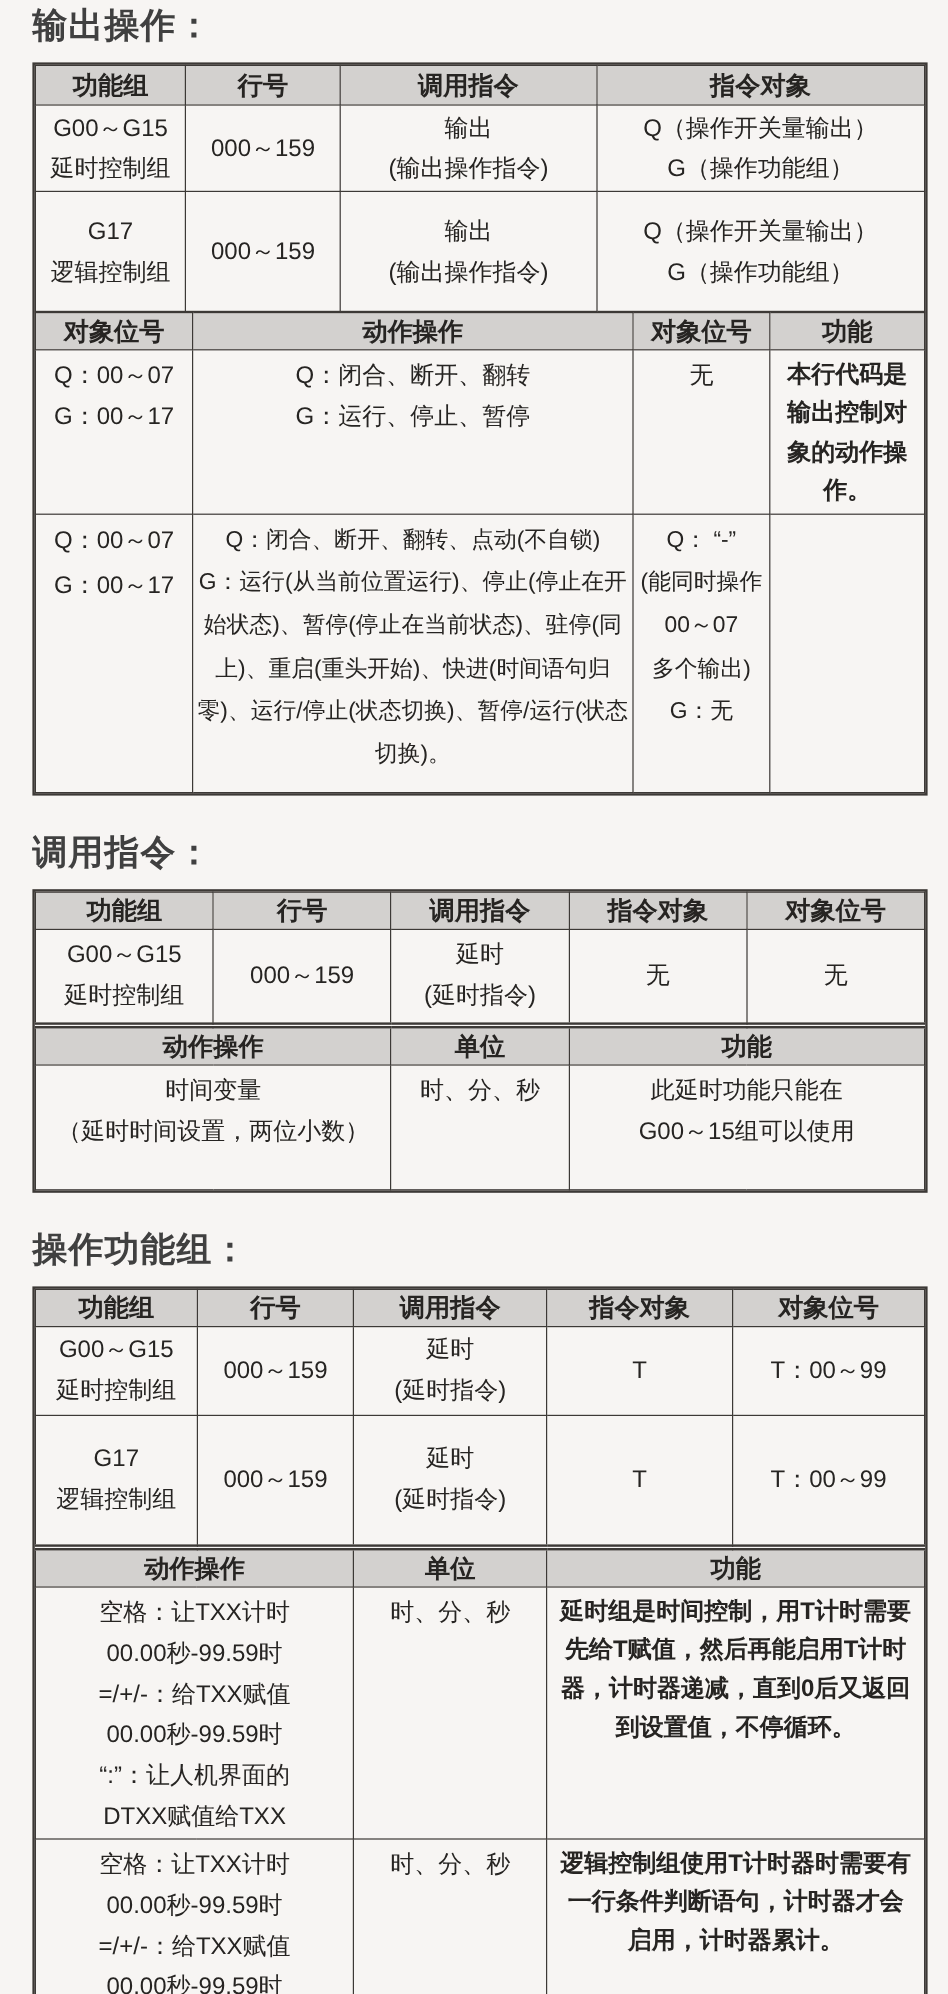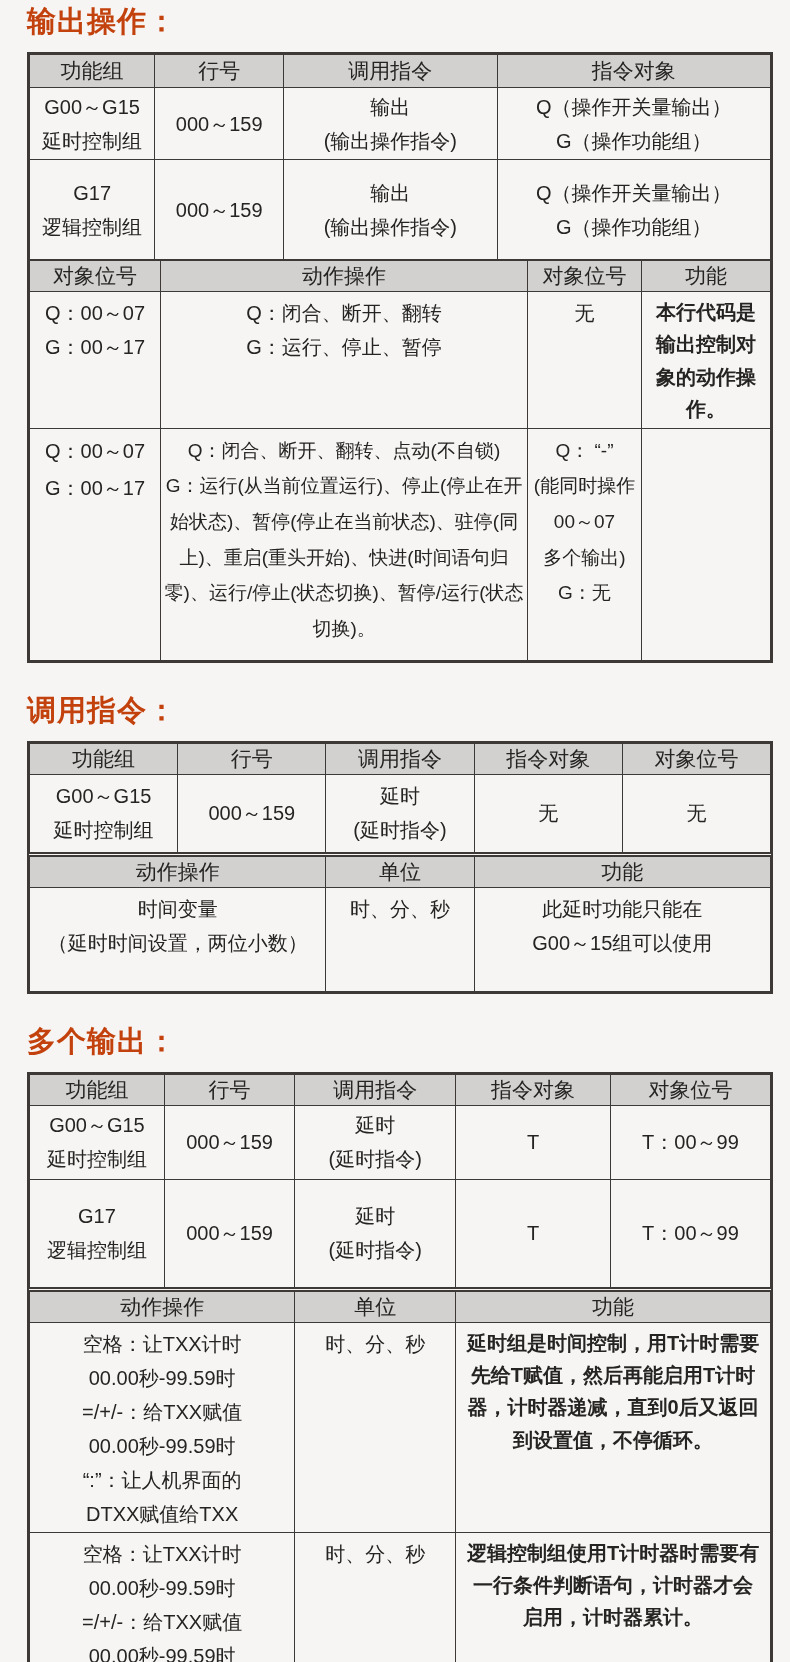--- a/index.html
+++ b/index.html
@@ -10,39 +10,39 @@
     background: var(--page-bg, #f7f5f3);
     color: var(--text, #262422);
     font-family: "Liberation Sans", "DejaVu Sans", sans-serif;
   }
   .wrap { padding: 2px 17px 14px 27px; }
   .sec { margin: 0; }
   .sec + .sec { margin-top: 28px; }
   .title {
     font-size: 29px;
     font-weight: 700;
-    color: #c2410c;
+    color: #404040;
     margin: 0 0 10px 0;
     letter-spacing: 1px;
   }
   .twrap { border: 2px solid var(--border, #3c3936); }
   table.t {
     width: 100%;
     border-collapse: collapse;
     table-layout: fixed;
   }
   .t th, .t td {
     border: 1px solid var(--border, #3c3936);
     text-align: center;
     padding: 1px 4px;
     overflow: hidden;
   }
   .t th {
     background: var(--header-bg, #d3d1cf);
-    font-weight: 400;
+    font-weight: 700;
     font-size: 21px;
     height: 31px;
   }
   .t td {
     font-size: 20px;
     line-height: 1.7;
     vertical-align: middle;
   }
   .pre { white-space: pre-line; }
   tr.vt td { vertical-align: top; padding-top: 4px; }
@@ -190,21 +190,21 @@
             <td>时、分、秒</td>
             <td colspan="2" class="pre">此延时功能只能在
 G00～15组可以使用</td>
           </tr>
         </tbody>
       </table>
     </div>
   </section>
 
   <section class="sec">
-    <h2 class="title">多个输出：</h2>
+    <h2 class="title">操作功能组：</h2>
     <div class="twrap">
       <table class="t t3">
         <colgroup>
             <col>
             <col>
             <col>
             <col>
             <col>
           </colgroup>
         <tbody>

